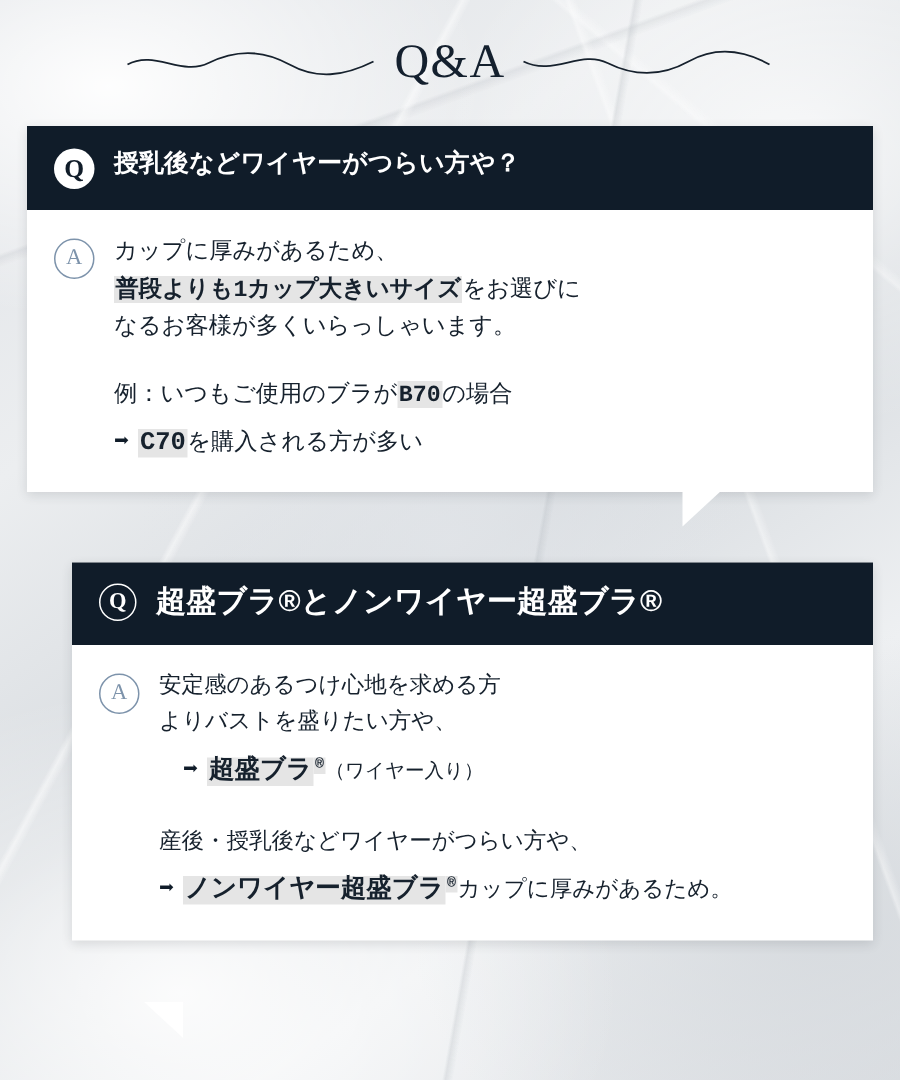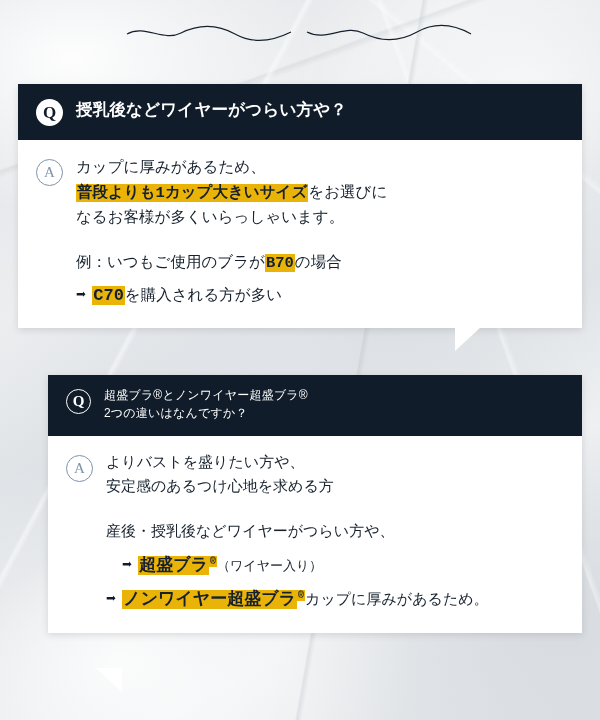--- a/index.html
+++ b/index.html
@@ -86,21 +86,21 @@
     border: 1.6px solid #ffffff;
     width: 25px; height: 25px;
     font-size: 15px;
   }
   .qtext {
     font-size: 16.5px;
     line-height: 1.48;
     font-weight: bold;
     letter-spacing: .2px;
   }
-  .card-2 .qtext { font-weight: normal; font-size: 12px; }
+  .card-2 .qtext { font-weight: bold; font-size: 20px; }
 
   .abody {
     display: flex;
     align-items: flex-start;
     gap: 13px;
     padding: 16px 18px 18px 18px;
     color: #16212d;
   }
   .badge-a {
     flex: 0 0 auto;
@@ -112,21 +112,21 @@
     display: flex; align-items: center; justify-content: center;
     margin-top: 3px;
   }
   .alines { font-size: 15.5px; line-height: 1.62; }
   .card-2 .alines { font-size: 15px; line-height: 1.66; }
   .line { white-space: nowrap; font-family: Liberation Mono, monospace; }
   .gap { margin-top: 20px; }
   .gap-sm { margin-top: 6px; }
 
   .hl {
-    background: #eab308;
+    background: #e5e5e5;
     font-weight: bold;
     padding: 0 1px;
   }
   .arrow { color: #101c29; font-size: 15px; padding-right: 6px; }
   .big { font-size: 17px; }
   .sup { font-size: 10px; vertical-align: super; }
   .small-note { font-size: 13px; }
 
   
   .tail {
@@ -149,20 +149,21 @@
 </head>
 <body>
 
 <div class="page">
   <div class="bg"></div>
 
   <div class="title-row">
     <svg class="squiggle" width="170" height="20" viewBox="0 0 170 20">
       <path d="M2 12 C 20 2, 38 20, 56 11 S 92 2, 110 12 S 146 20, 166 10" fill="none" stroke="#16212d" stroke-width="1.2"></path>
     </svg>
+    <div class="title-text">Q&amp;A</div>
     <svg class="squiggle" width="170" height="20" viewBox="0 0 170 20">
       <path d="M2 10 C 22 20, 40 2, 58 11 S 94 20, 112 10 S 148 2, 166 12" fill="none" stroke="#16212d" stroke-width="1.2"></path>
     </svg>
   </div>
 
   <div class="card card-1">
     <div class="qbar">
       <div class="badge-q">Q</div>
       <div class="qtext">授乳後などワイヤーがつらい方や？</div>
     </div>
@@ -187,37 +188,36 @@
       </div>
     </div>
   </div>
   <div class="tail tail-1"></div>
 
   <div class="card card-2">
     <div class="qbar">
       <div class="badge-q">Q</div>
       <div class="qtext">
         <div>超盛ブラ®とノンワイヤー超盛ブラ®</div>
-        <div>2つの違いはなんですか？</div>
       </div>
     </div>
     <div class="abody">
       <div class="badge-a">A</div>
       <div class="alines">
         <div class="line">
+          <span>安定感のあるつけ心地を求める方</span>
+        </div>
+        <div class="line">
           <span>よりバストを盛りたい方や、</span>
         </div>
-        <div class="line">
-          <span>安定感のあるつけ心地を求める方</span>
+        <div class="line gap-sm" style="padding-left:16px">
+          <span class="arrow big">➡</span><span class="hl big">超盛ブラ</span><span class="hl sup">®</span><span class="small-note">（ワイヤー入り）</span>
         </div>
         <div class="line gap">
           <span>産後・授乳後などワイヤーがつらい方や、</span>
-        </div>
-        <div class="line gap-sm" style="padding-left:16px">
-          <span class="arrow big">➡</span><span class="hl big">超盛ブラ</span><span class="hl sup">®</span><span class="small-note">（ワイヤー入り）</span>
         </div>
         <div class="line gap-sm">
           <span class="arrow big">➡</span><span class="hl big">ノンワイヤー超盛ブラ</span><span class="hl sup">®</span><span>カップに厚みがあるため。</span>
         </div>
       </div>
     </div>
   </div>
   <div class="tail tail-2"></div>
 </div>
 

